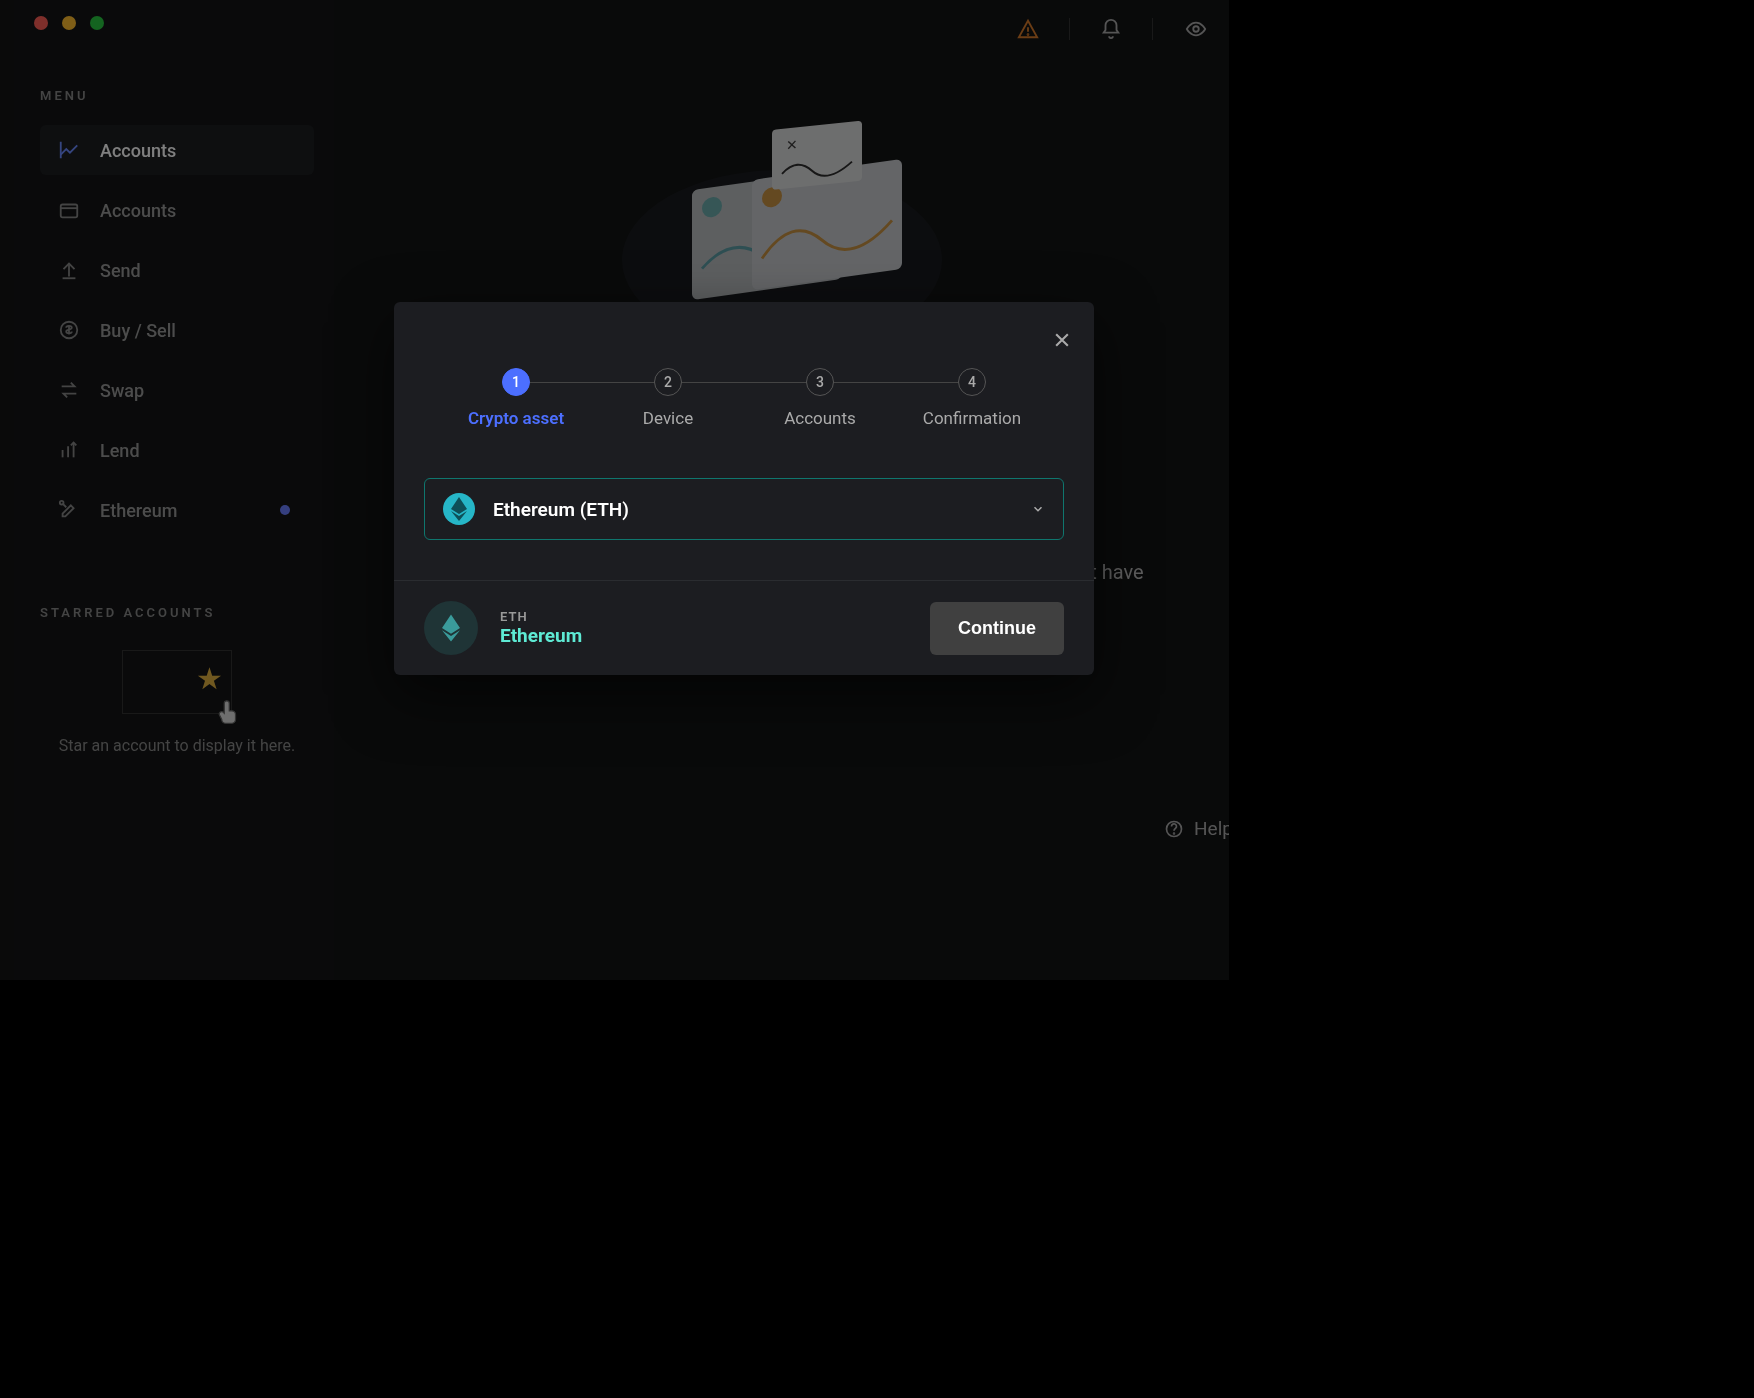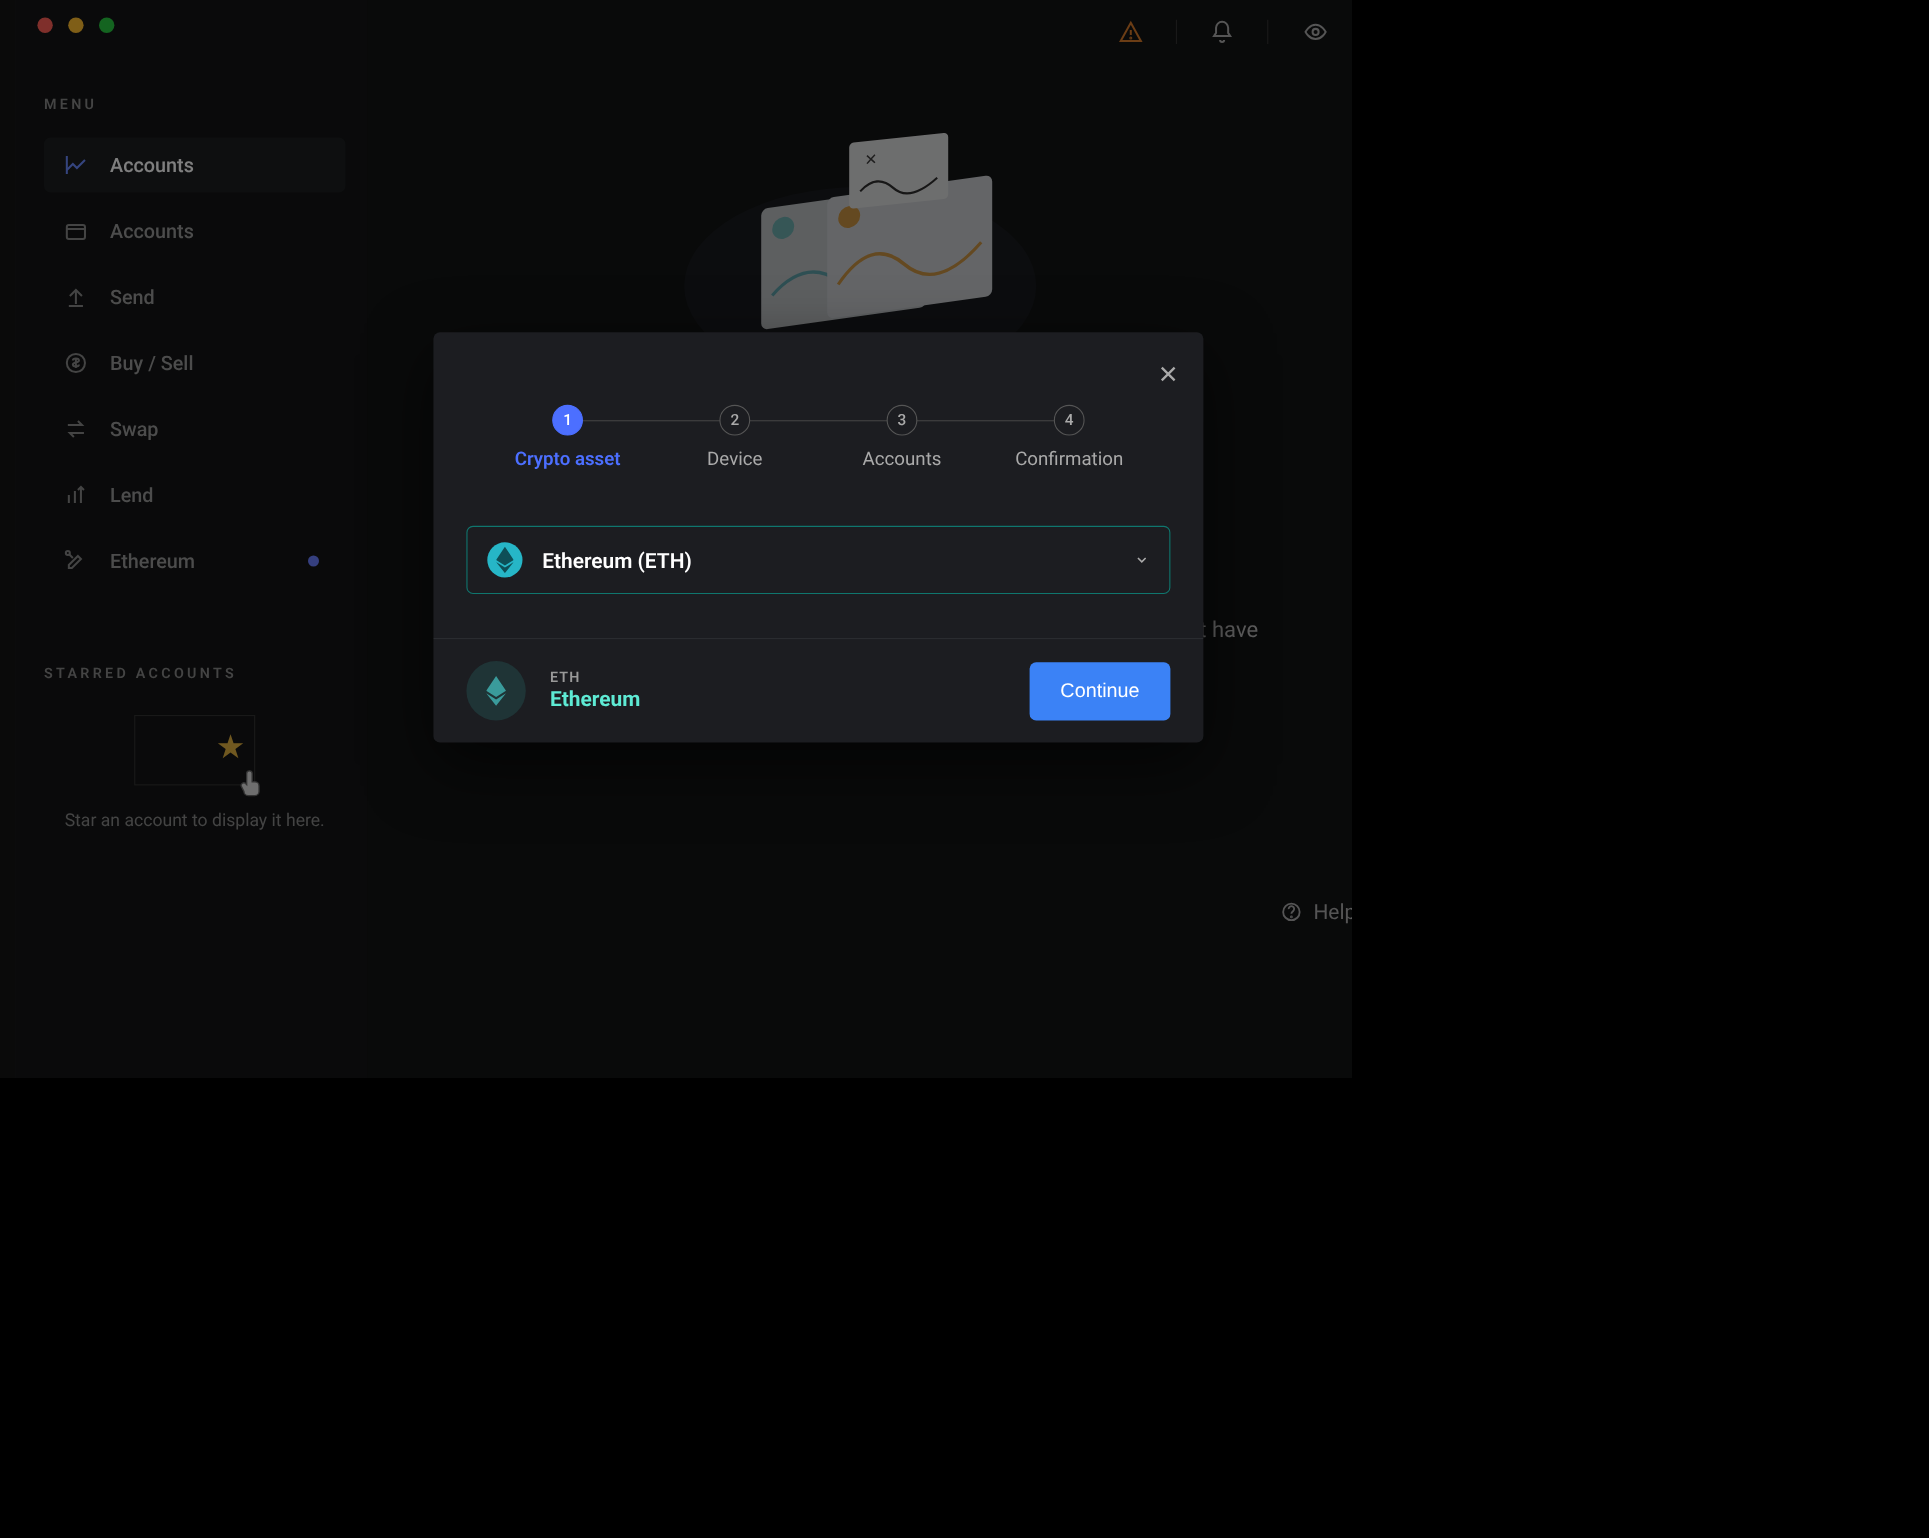--- a/index.html
+++ b/index.html
@@ -275,27 +275,27 @@
     font-weight: 600;
     letter-spacing: 1px;
   }
   .footer-info .name {
     font-size: 19px;
     color: #5eead4;
     font-weight: 700;
   }
   .continue-btn {
     margin-left: auto;
-    background: #3b82f6;
+    background: #404040;
     color: #fff;
     border: none;
     padding: 16px 28px;
     border-radius: 6px;
     font-size: 18px;
-    font-weight: 400;
+    font-weight: 700;
     cursor: pointer;
   }
   .help {
     position: absolute;
     bottom: 140px;
     left: 830px;
     color: #aaa;
     font-size: 19px;
     display: flex; align-items: center; gap: 10px;
     cursor: pointer;

